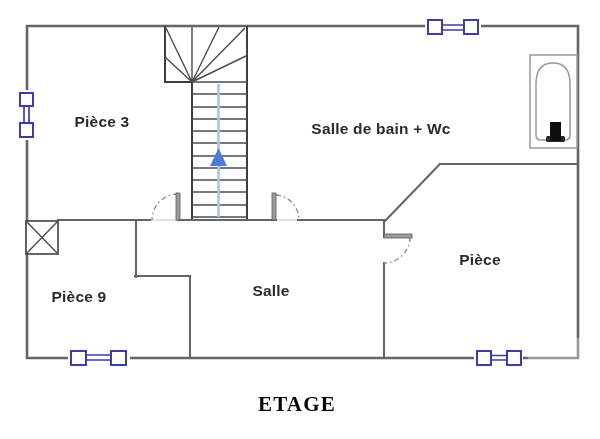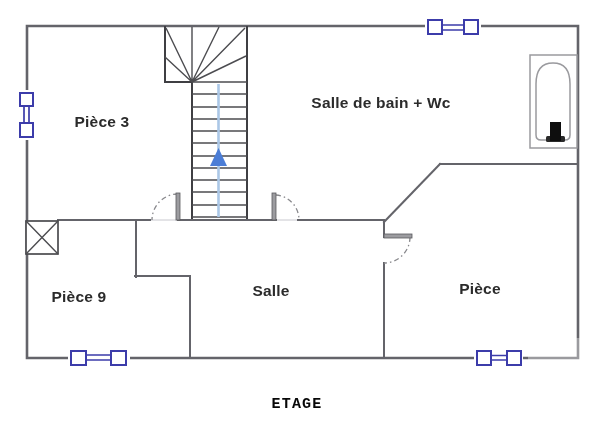--- a/index.html
+++ b/index.html
@@ -21,22 +21,22 @@
   .tub{stroke:#9a9a9e;stroke-width:1.5;fill:#fff;}
   .flue{stroke:#4a4a4e;stroke-width:1.7;fill:#fff;}
   .arrow-line{stroke:var(--arrow_line,#abc7e7);stroke-width:2.6;fill:none;}
   .arrow-head{fill:var(--arrow_head,#4b7dd6);stroke:none;}
   .fade{fill:#fff;opacity:.35;}
 
   
   .room-label{position:absolute;transform:translate(-50%,-50%);white-space:nowrap;
               font-weight:700;font-size:15.5px;color:var(--text,#2b2b2b);letter-spacing:.2px;}
   .plan-title{position:absolute;transform:translate(-50%,-50%);white-space:nowrap;
-              font-family:Liberation Mono, monospace;
-              font-weight:800;font-size:15px;letter-spacing:1.2px;color:var(--title,#070707);}
+              font-family:Liberation Serif, serif;
+              font-weight:800;font-size:21px;letter-spacing:1.2px;color:var(--title,#070707);}
 </style>
 </head>
 <body>
 
 <div class="plan-page">
 
   <svg class="plan-svg" width="600" height="439" viewBox="0 0 600 439">
 
     <g>
       <path class="wall-ext" d="M27,26 H578 V358 H27 Z"></path>
@@ -117,19 +117,19 @@
       <rect class="mask" x="474" y="348" width="49" height="19"></rect>
       <path class="winline" d="M491,355.5 H507 M491,360 H507"></path>
       <rect class="win" x="477" y="351" width="14" height="14"></rect>
       <rect class="win" x="507" y="351" width="14" height="14"></rect>
     </g>
 
     <rect class="fade" x="528" y="338" width="64" height="24"></rect>
   </svg>
 
   <span class="room-label" style="left:102px;top:122px">Pièce 3</span>
-  <span class="room-label" style="left:381px;top:103px">Salle de bain + Wc</span>
+  <span class="room-label" style="left:381px;top:129px">Salle de bain + Wc</span>
   <span class="room-label" style="left:79px;top:297px">Pièce 9</span>
   <span class="room-label" style="left:271px;top:291px">Salle</span>
-  <span class="room-label" style="left:480px;top:289px">Pièce</span>
+  <span class="room-label" style="left:480px;top:260px">Pièce</span>
 
   <span class="plan-title" style="left:297px;top:404px">ETAGE</span>
 </div>
 
 </body></html>

